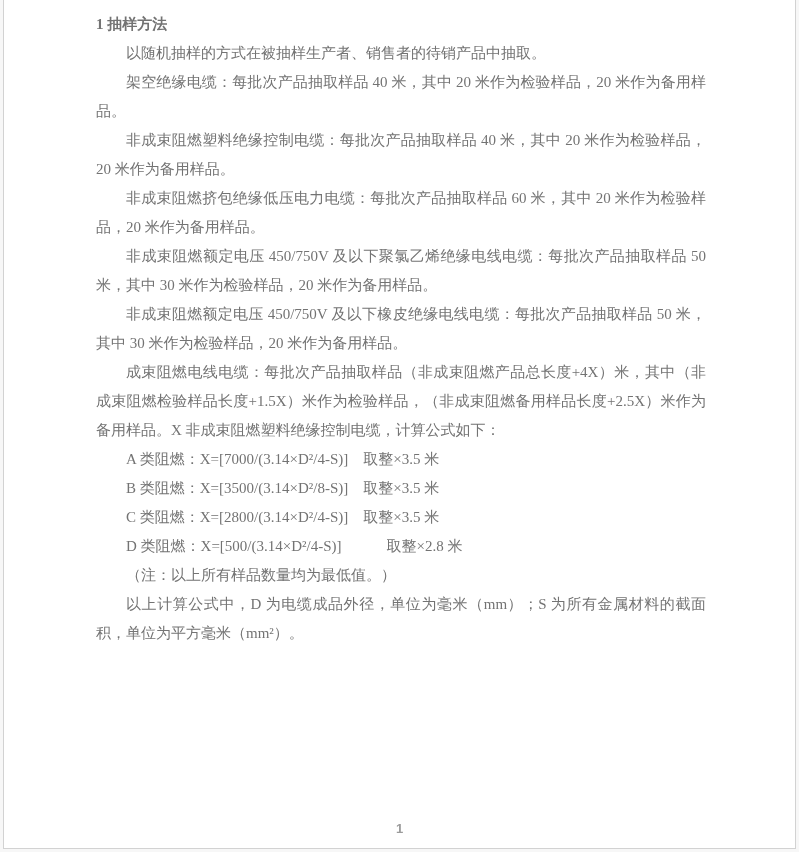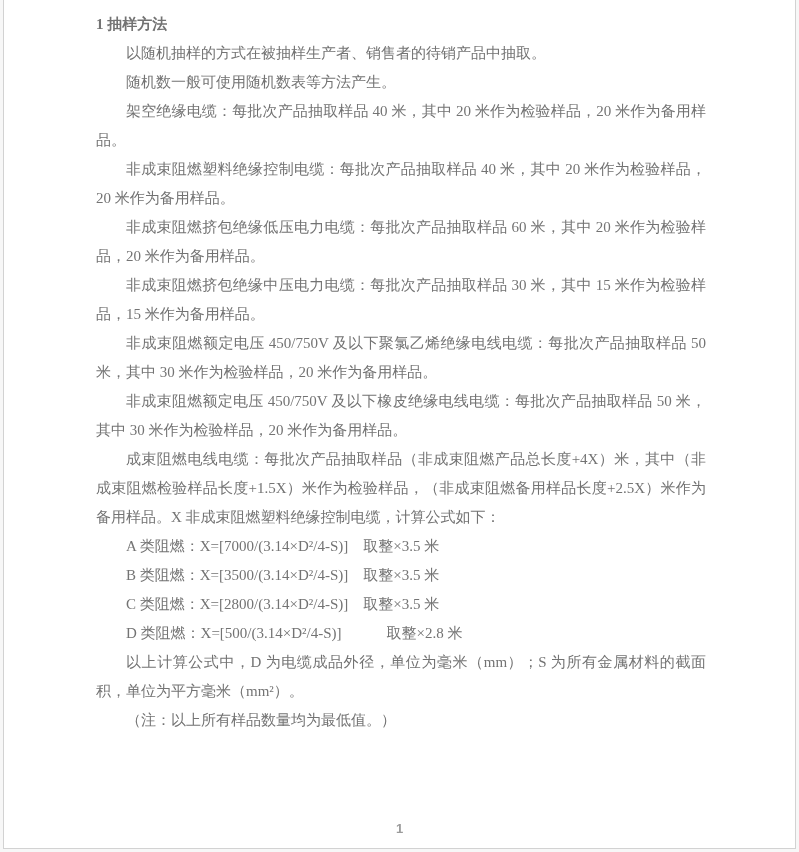--- a/index.html
+++ b/index.html
@@ -58,29 +58,27 @@
     font-weight: bold;
   }
 </style>
 </head>
 <body>
 
 <div class="page">
   <div class="content">
     <p class="heading">1 抽样方法</p>
     <p class="para">以随机抽样的方式在被抽样生产者、销售者的待销产品中抽取。</p>
-    <p class="para">随机数一般可使用随机数表等方法产生。</p>
     <p class="para">架空绝缘电缆：每批次产品抽取样品 40 米，其中 20 米作为检验样品，20 米作为备用样品。</p>
     <p class="para">非成束阻燃塑料绝缘控制电缆：每批次产品抽取样品 40 米，其中 20 米作为检验样品，20 米作为备用样品。</p>
     <p class="para">非成束阻燃挤包绝缘低压电力电缆：每批次产品抽取样品 60 米，其中 20 米作为检验样品，20 米作为备用样品。</p>
-    <p class="para">非成束阻燃挤包绝缘中压电力电缆：每批次产品抽取样品 30 米，其中 15 米作为检验样品，15 米作为备用样品。</p>
     <p class="para">非成束阻燃额定电压 450/750V 及以下聚氯乙烯绝缘电线电缆：每批次产品抽取样品 50 米，其中 30 米作为检验样品，20 米作为备用样品。</p>
     <p class="para">非成束阻燃额定电压 450/750V 及以下橡皮绝缘电线电缆：每批次产品抽取样品 50 米，其中 30 米作为检验样品，20 米作为备用样品。</p>
     <p class="para">成束阻燃电线电缆：每批次产品抽取样品（非成束阻燃产品总长度+4X）米，其中（非成束阻燃检验样品长度+1.5X）米作为检验样品，（非成束阻燃备用样品长度+2.5X）米作为备用样品。X 非成束阻燃塑料绝缘控制电缆，计算公式如下：</p>
     <p class="formula">A 类阻燃：X=[7000/(3.14×D²/4-S)]　取整×3.5 米</p>
-    <p class="formula">B 类阻燃：X=[3500/(3.14×D²/4-S)]　取整×3.5 米</p>
+    <p class="formula">B 类阻燃：X=[3500/(3.14×D²/8-S)]　取整×3.5 米</p>
     <p class="formula">C 类阻燃：X=[2800/(3.14×D²/4-S)]　取整×3.5 米</p>
     <p class="formula">D 类阻燃：X=[500/(3.14×D²/4-S)]　　　取整×2.8 米</p>
+    <p class="para">（注：以上所有样品数量均为最低值。）</p>
     <p class="para">以上计算公式中，D 为电缆成品外径，单位为毫米（mm）；S 为所有金属材料的截面积，单位为平方毫米（mm²）。</p>
-    <p class="para">（注：以上所有样品数量均为最低值。）</p>
   </div>
   <div class="page-number">1</div>
 </div>
 
 </body></html>

